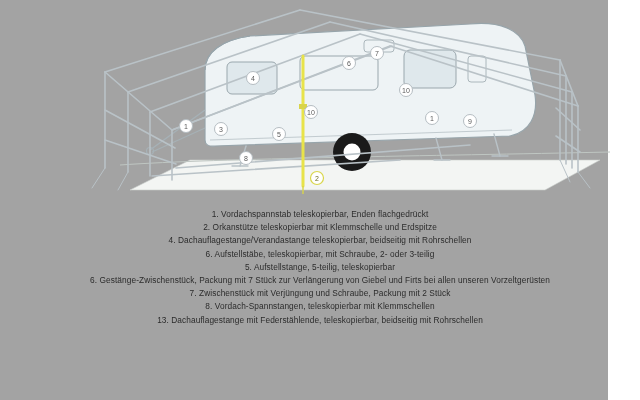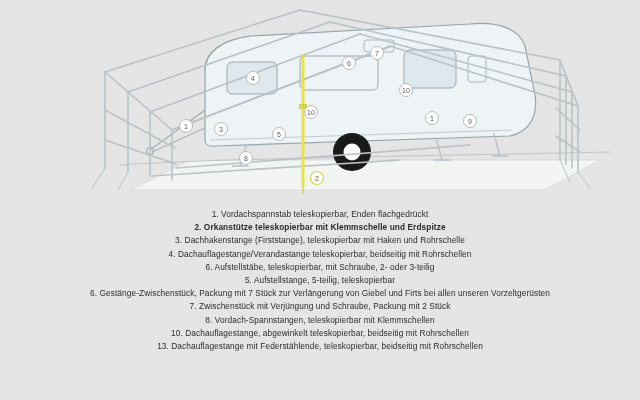--- a/index.html
+++ b/index.html
@@ -8,23 +8,24 @@
   }
   body {
     width: 640px;
     height: 400px;
     background: #ffffff;
     font-family: "Liberation Sans", sans-serif;
     overflow: hidden;
   }
   #page {
     position: relative;
-    width: 640px;
+    width: 592px;
     height: 400px;
-    background: #e5e5e5;
+    background: #a3a3a3;
+    padding-left: 16px;
   }
   #illustration {
     position: absolute;
     left: 0;
     top: 0;
     width: 640px;
     height: 205px;
   }
   #legend {
     position: absolute;
@@ -34,21 +35,21 @@
     text-align: center;
     color: #2b2b2b;
   }
   .legend-line {
     font-size: 8.3px;
     line-height: 13.2px;
     letter-spacing: 0.01em;
     white-space: nowrap;
   }
   .legend-line.bold {
-    font-weight: bold;
+    font-weight: normal;
   }
   .marker-text {
     font-size: 7px;
     font-family: "Liberation Sans", sans-serif;
     fill: #5a5a5a;
   }
   .marker-text-hl {
     font-size: 7px;
     font-family: "Liberation Sans", sans-serif;
     fill: #6a6a20;
@@ -193,24 +194,22 @@
           <circle cx="406" cy="90" r="6.5" fill="#ffffff" stroke="#b5bdc2" stroke-width="1"></circle>
           <text class="marker-text" x="406" y="92.8" text-anchor="middle">10</text>
         </g>
       </g>
     </svg>
   </div>
 
   <div id="legend">
     <div class="legend-line">1. Vordachspannstab teleskopierbar, Enden flachgedrückt</div>
     <div class="legend-line bold">2. Orkanstütze teleskopierbar mit Klemmschelle und Erdspitze</div>
-    <div class="legend-line">3. Dachhakenstange (Firststange), teleskopierbar mit Haken und Rohrschelle</div>
     <div class="legend-line">4. Dachauflagestange/Verandastange teleskopierbar, beidseitig mit Rohrschellen</div>
     <div class="legend-line">6. Aufstellstäbe, teleskopierbar, mit Schraube, 2- oder 3-teilig</div>
     <div class="legend-line">5. Aufstellstange, 5-teilig, teleskopierbar</div>
     <div class="legend-line">6. Gestänge-Zwischenstück, Packung mit 7 Stück zur Verlängerung von Giebel und Firts bei allen unseren Vorzeltgerüsten</div>
     <div class="legend-line">7. Zwischenstück mit Verjüngung und Schraube, Packung mit 2 Stück</div>
     <div class="legend-line">8. Vordach-Spannstangen, teleskopierbar mit Klemmschellen</div>
-    <div class="legend-line">10. Dachauflagestange, abgewinkelt teleskopierbar, beidseitig mit Rohrschellen</div>
     <div class="legend-line">13. Dachauflagestange mit Federstählende, teleskopierbar, beidseitig mit Rohrschellen</div>
   </div>
 
 </div>
 
 </body></html>

